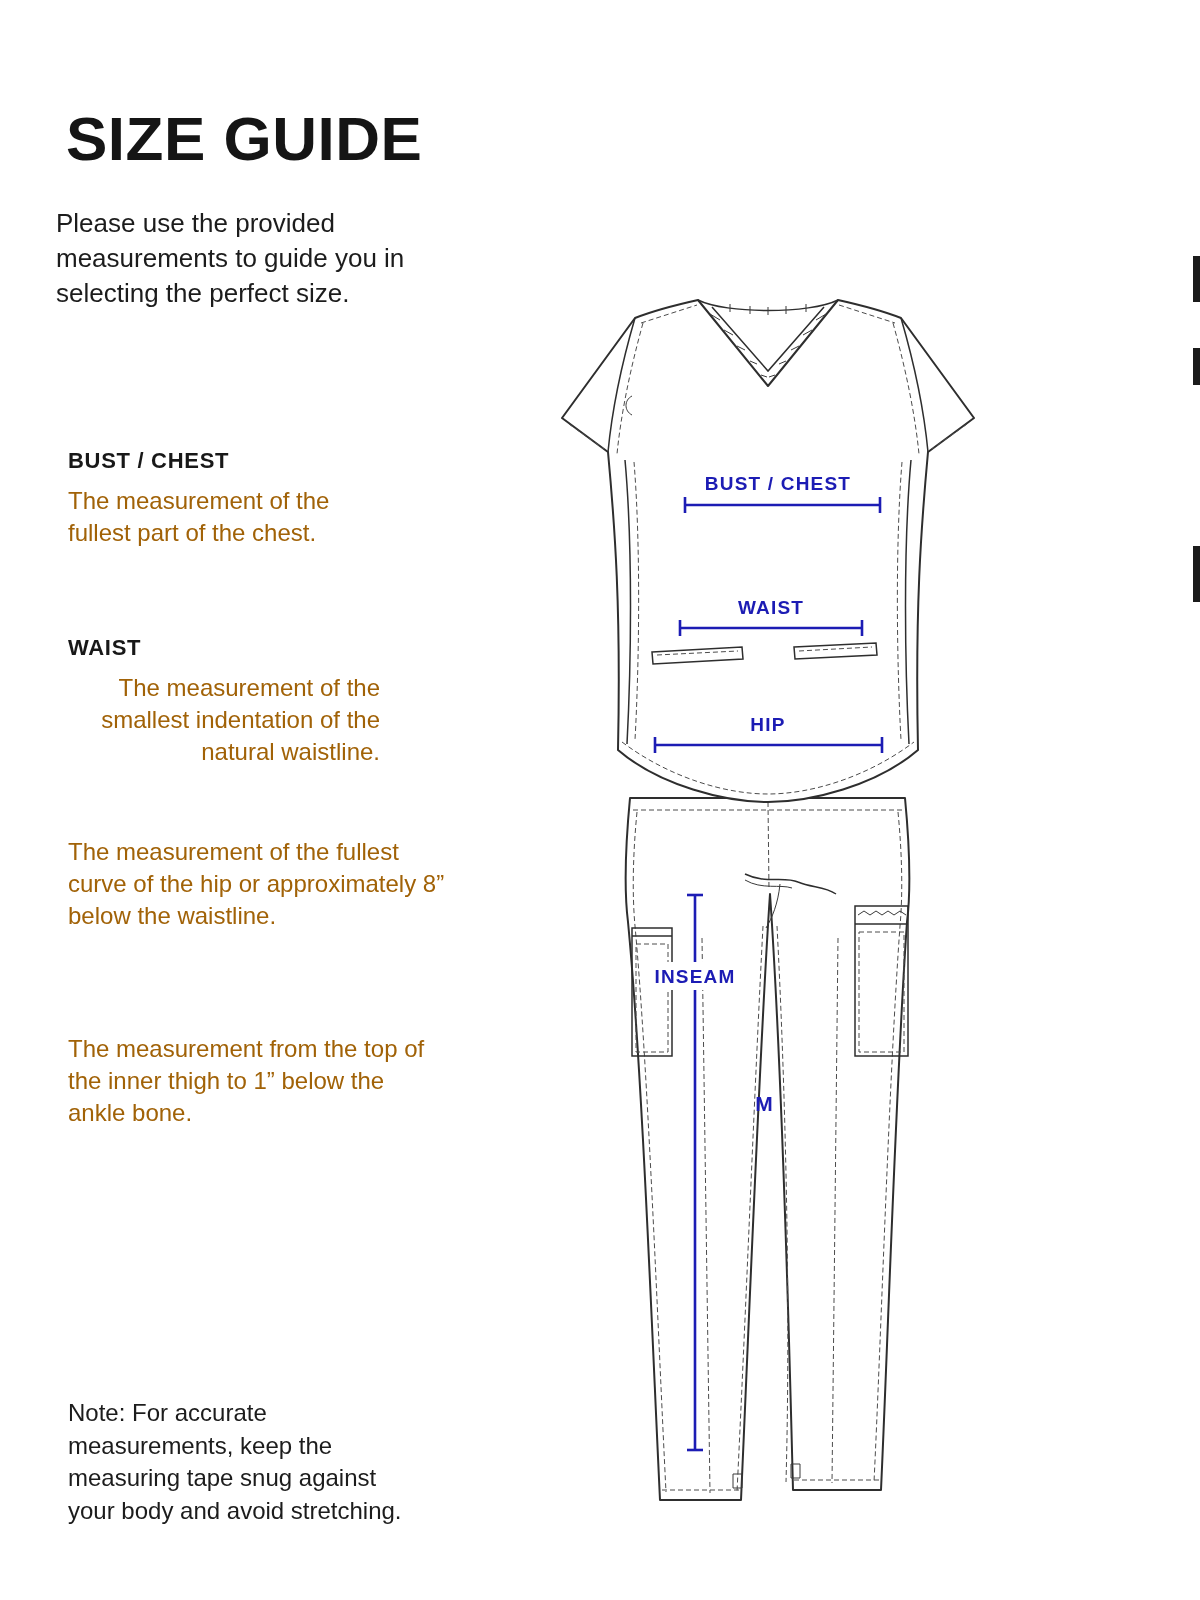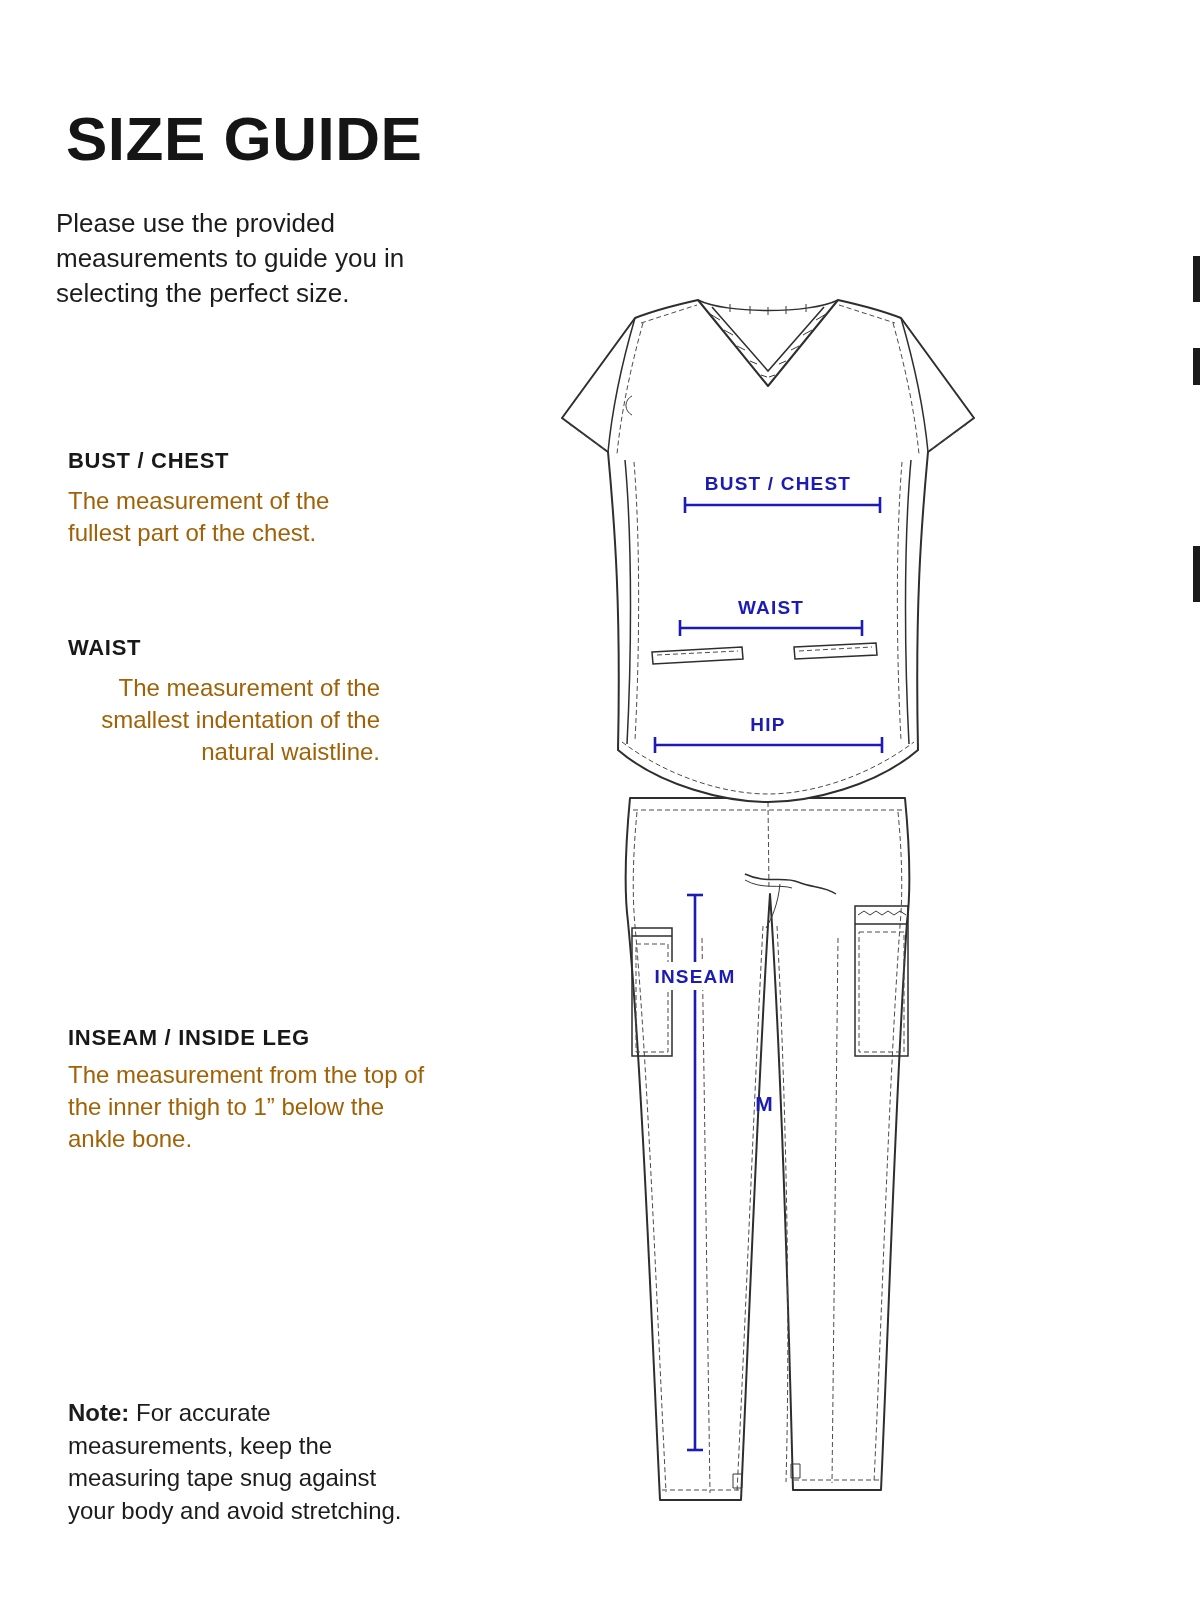--- a/index.html
+++ b/index.html
@@ -21,21 +21,21 @@
   .section p{
     margin:11px 0 0 0;font-size:24px;line-height:1.33;color:#a16207;
   }
   .sec1{top:448px;} .sec1 p{width:300px;}
   .sec2{top:635px;} .sec2 p{width:312px;text-align:right;}
   .sec3{top:825px;} .sec3 p{width:392px;}
   .sec4{top:1025px;} .sec4 p{width:362px;margin-top:8px;}
   .note{
     left:68px;top:1373px;width:350px;font-size:24px;line-height:1.36;color:#1c1c1c;
   }
-  .note b{font-weight:700;}
+  .note b{font-weight:400;}
   .diagram{left:540px;top:278px;width:456px;height:1250px;}
   .edge-mark{right:0;width:7px;background:#1b1b1b;}
   
   .ol{fill:#ffffff;stroke:#2e2e2e;stroke-width:2;stroke-linejoin:round;}
   .ln{fill:none;stroke:#2e2e2e;stroke-width:1.5;}
   .thin{fill:none;stroke:#3a3a3a;stroke-width:1;}
   .dash{fill:none;stroke:#4c4c4c;stroke-width:1;stroke-dasharray:5 3;}
   .meas{fill:none;stroke:#1c1cb4;stroke-width:2.6;}
   .meas-label{
     fill:#1c1cb4;font-family:"Liberation Sans",sans-serif;font-weight:bold;
@@ -56,24 +56,24 @@
   <h3>BUST / CHEST</h3>
   <p>The measurement of the fullest part of the chest.</p>
 </div>
 
 <div class="abs section sec2">
   <h3>WAIST</h3>
   <p>The measurement of the smallest indentation of the natural waistline.</p>
 </div>
 
 <div class="abs section sec3">
+  <p>The measurement of the fullest curve of the hip or approximately 8” below the waistline.</p>
 </div>
 
 <div class="abs section sec4">
-  <h3>INSEAM / INSIDE LEG</h3>
   <p>The measurement from the top of the inner thigh to 1” below the ankle bone.</p>
 </div>
 
 <p class="abs note">
   <b>Note:</b>
   <span>For accurate measurements, keep the measuring tape snug against your body and avoid stretching.</span>
 </p>
 
 <div class="abs edge-mark" style="top:256px;height:46px;"></div>
 <div class="abs edge-mark" style="top:348px;height:37px;"></div>

